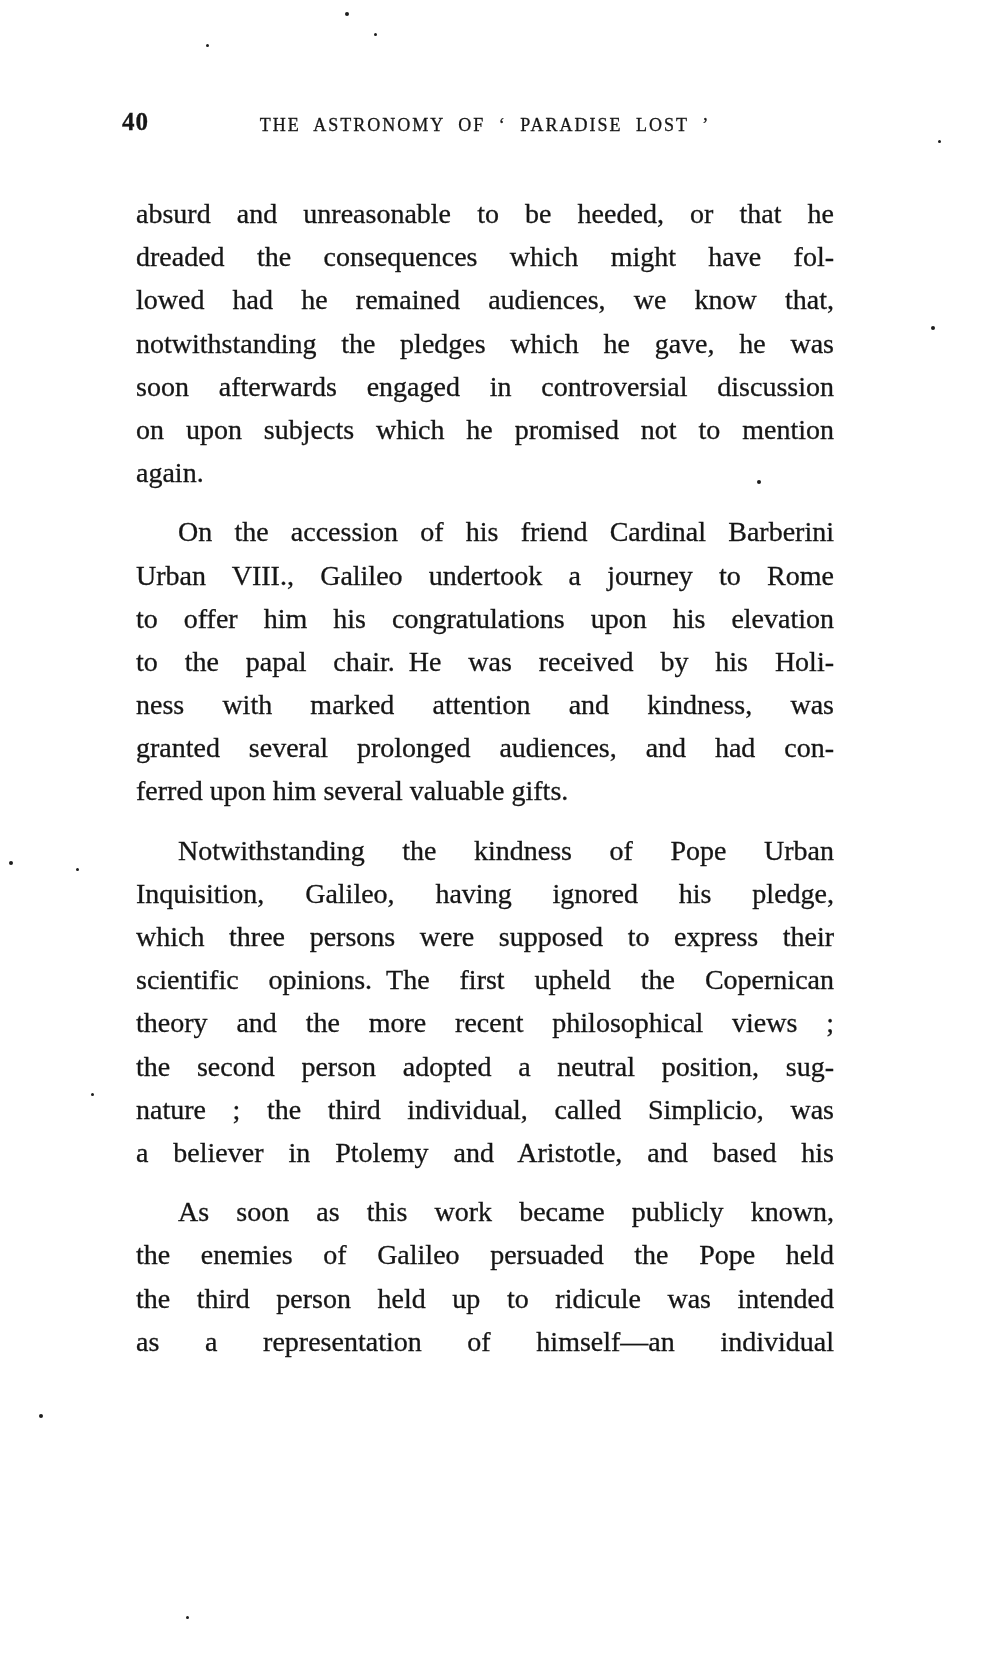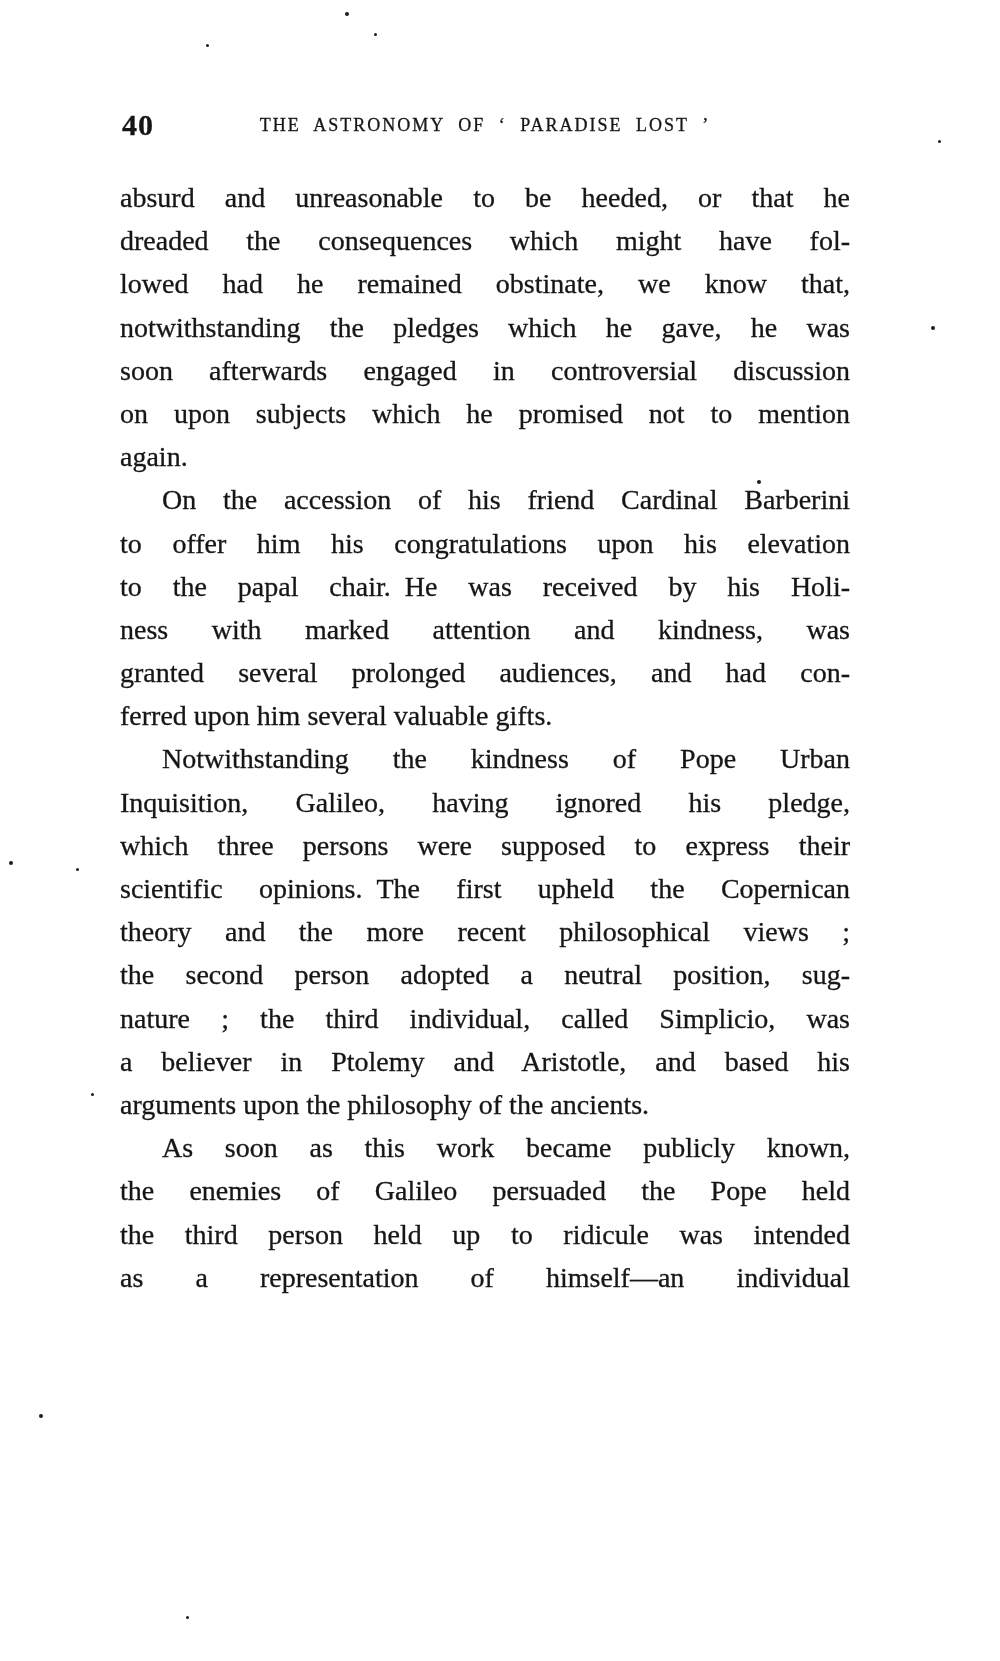--- a/index.html
+++ b/index.html
@@ -2,70 +2,70 @@
 <html><head>
 <meta charset="utf-8">
 <style>
   html,body{margin:0;padding:0;background:#ffffff;}
   .page{
     position:relative;width:1000px;height:1661px;background:#ffffff;
     font-family:"Liberation Serif","DejaVu Serif",serif;color:#161616;
     overflow:hidden;-webkit-text-stroke:0.3px currentColor;
   }
   .running-head{position:absolute;left:120px;top:106px;width:730px;height:40px;}
-  .page-num{position:absolute;left:2px;top:2px;font-size:30px;font-weight:bold;letter-spacing:1px;}
+  .page-num{position:absolute;left:2px;top:2px;font-size:25px;font-weight:bold;letter-spacing:1px;}
   .running-title{display:block;text-align:center;font-size:18px;letter-spacing:2px;word-spacing:7px;padding-top:9px;white-space:nowrap;}
   .text-block{position:absolute;left:120px;top:176px;width:730px;font-size:28px;line-height:43.2px;}
-  .para{margin:0;}
+  .para{margin:16px;}
   .line{text-align:justify;text-align-last:justify;height:43.2px;overflow:hidden;}
   .line.end{text-align-last:left;}
   .line.indent{text-indent:42px;}
   .speck{position:absolute;background:#1d1d1d;border-radius:50%;}
 </style>
 </head>
 <body>
 
 <div class="page">
 
   <header class="running-head">
     <span class="page-num">40</span>
     <span class="running-title">THE ASTRONOMY OF ‘ PARADISE LOST ’</span>
   </header>
 
   <main class="text-block">
 
     <div class="para">
       <div class="line">absurd and unreasonable to be heeded, or that he</div>
       <div class="line">dreaded the consequences which might have fol-</div>
-      <div class="line">lowed had he remained obstinate, we know that,</div>
+      <div class="line">lowed had he remained audiences, we know that,</div>
       <div class="line">notwithstanding the pledges which he gave, he was</div>
       <div class="line">soon afterwards engaged in controversial discussion</div>
       <div class="line">on upon subjects which he promised not to mention</div>
       <div class="line end">again.</div>
     </div>
 
     <div class="para">
       <div class="line indent">On the accession of his friend Cardinal Barberini</div>
+      <div class="line">Urban VIII., Galileo undertook a journey to Rome</div>
       <div class="line">to offer him his congratulations upon his elevation</div>
       <div class="line">to the papal chair. He was received by his Holi-</div>
       <div class="line">ness with marked attention and kindness, was</div>
       <div class="line">granted several prolonged audiences, and had con-</div>
       <div class="line end">ferred upon him several valuable gifts.</div>
     </div>
 
     <div class="para">
       <div class="line indent">Notwithstanding the kindness of Pope Urban</div>
       <div class="line">Inquisition, Galileo, having ignored his pledge,</div>
       <div class="line">which three persons were supposed to express their</div>
       <div class="line">scientific opinions. The first upheld the Copernican</div>
       <div class="line">theory and the more recent philosophical views ;</div>
       <div class="line">the second person adopted a neutral position, sug-</div>
       <div class="line">nature ; the third individual, called Simplicio, was</div>
       <div class="line">a believer in Ptolemy and Aristotle, and based his</div>
-      <div class="line end">arguments upon the philosophy of the ancients.</div>
     </div>
 
     <div class="para">
       <div class="line indent">As soon as this work became publicly known,</div>
       <div class="line">the enemies of Galileo persuaded the Pope held</div>
       <div class="line">the third person held up to ridicule was intended</div>
       <div class="line">as a representation of himself—an individual</div>
     </div>
 
   </main>

